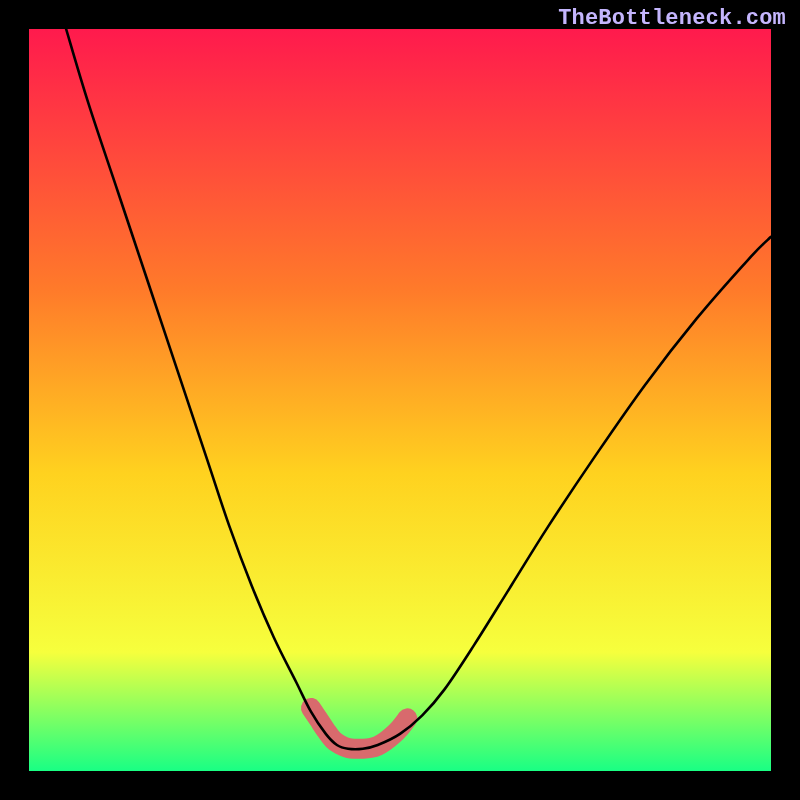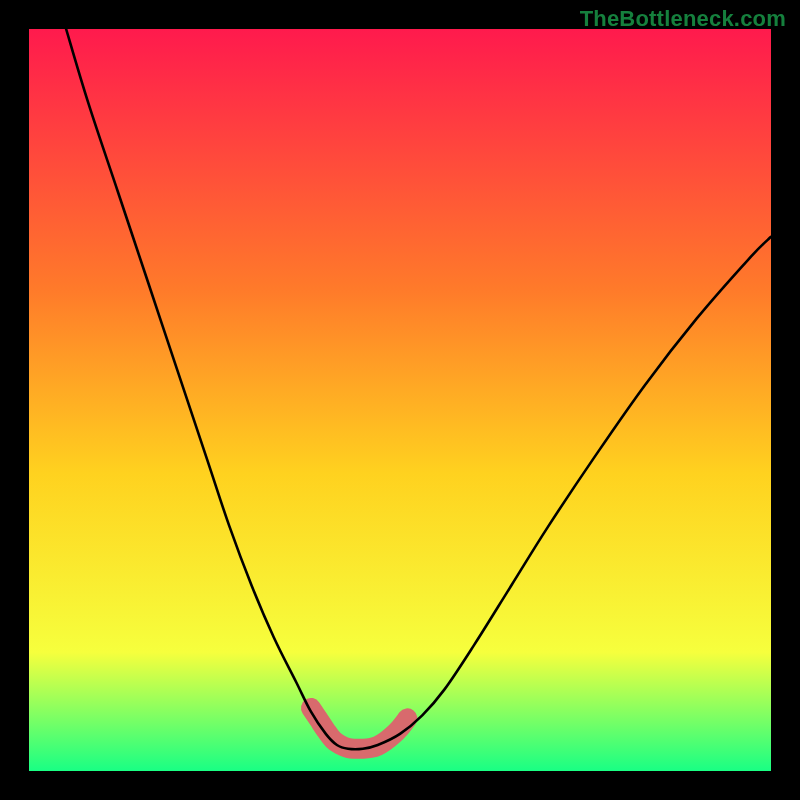--- a/index.html
+++ b/index.html
@@ -14,26 +14,27 @@
   }
   .outer {
     position: absolute;
     inset: 0;
     background: #000;
   }
   .watermark {
     position: absolute;
     top: 6px;
     right: 14px;
-    color: #15803d;
+    color: #c4b5fd;
     font-size: 22px;
     font-weight: 600;
     letter-spacing: 0.2px;
     z-index: 20;
     user-select: none;
+    font-family: Liberation Mono, monospace;
   }
   .chart {
     position: absolute;
     left: 29px;
     top: 29px;
     width: 742px;
     height: 742px;
     overflow: hidden;
   }
   .chart svg {

